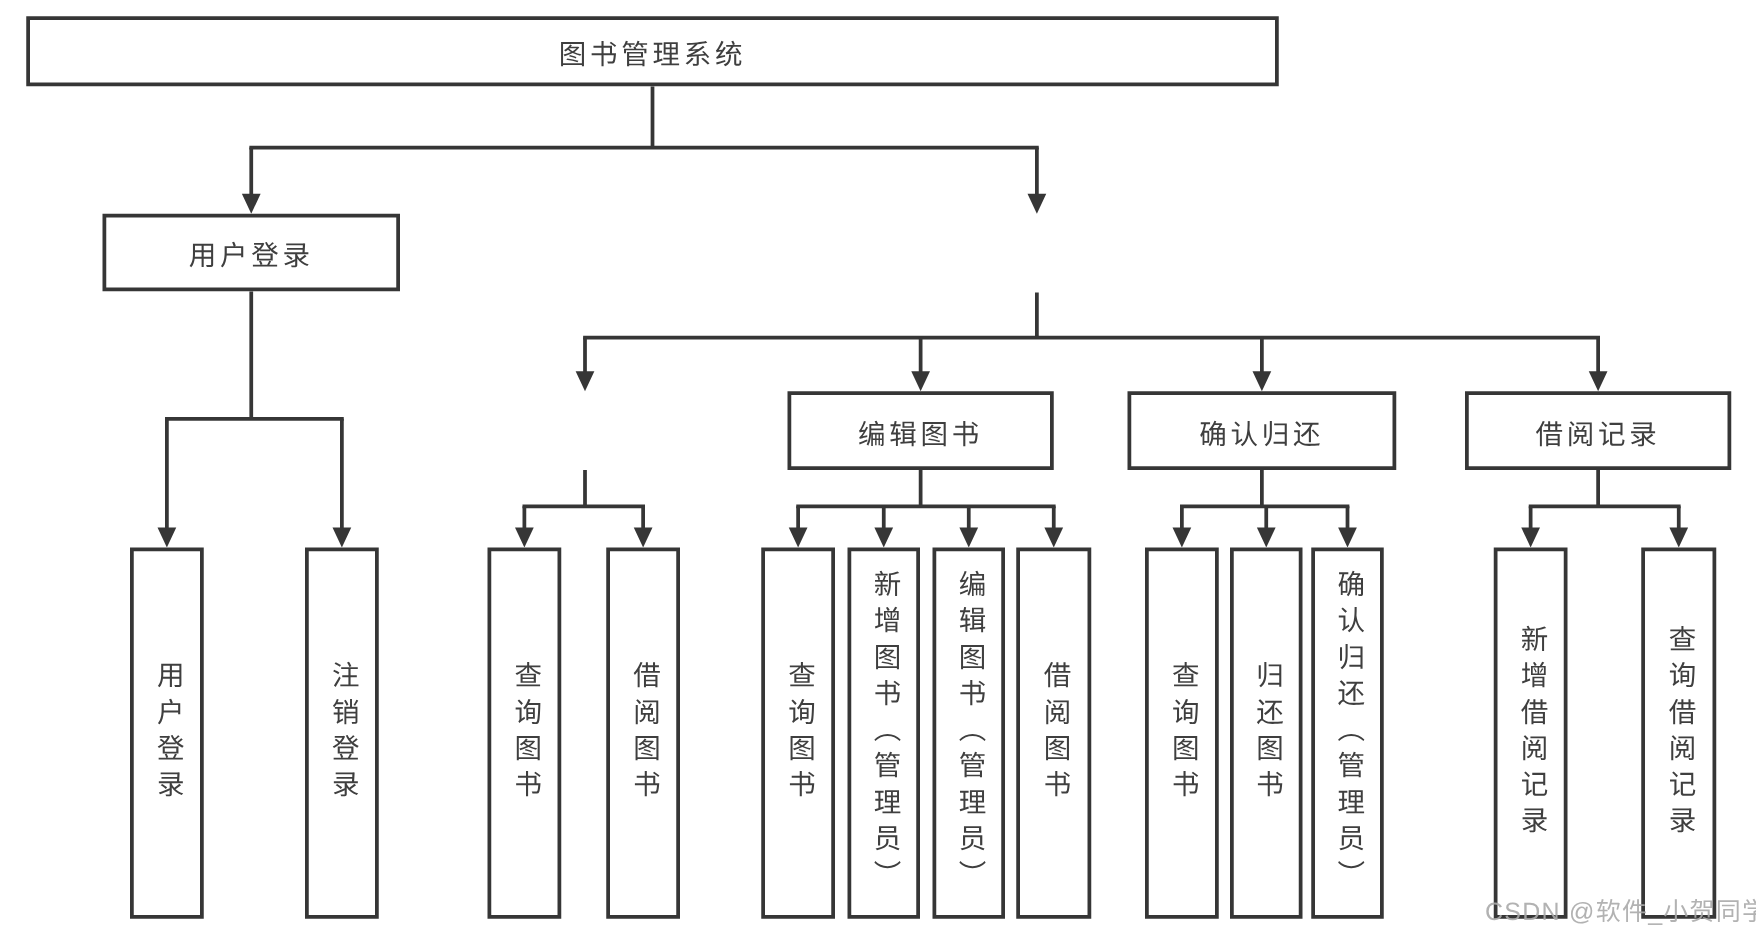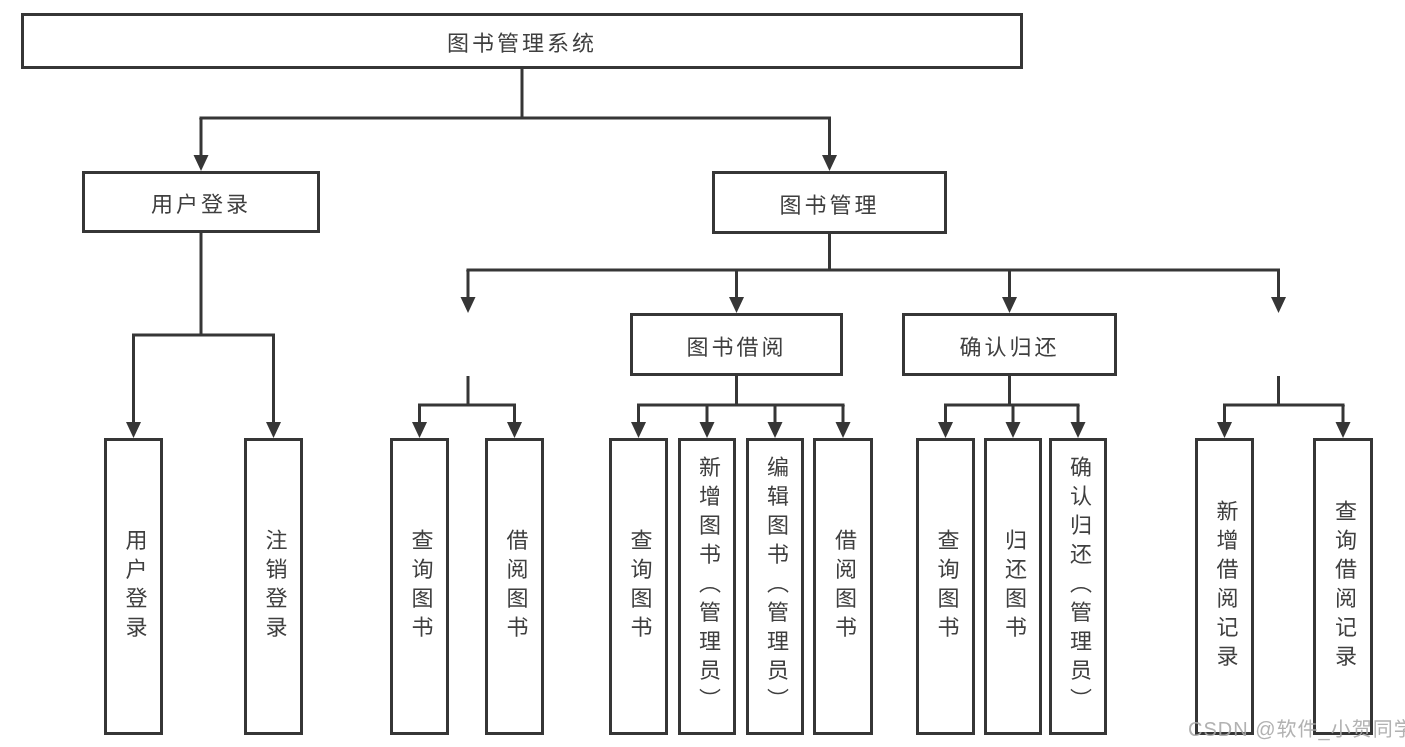--- a/index.html
+++ b/index.html
@@ -84,29 +84,29 @@
       <polygon points="1335.5,422 1350.5,422 1343,438" fill="#363636"></polygon>
     </svg>
 
   <div class="node h-node" style="left:21px;top:13px;width:1002px;height:56px">
     <span class="lbl">图书管理系统</span>
   </div>
 
   <div class="node h-node" style="left:82px;top:171px;width:238px;height:62px">
     <span class="lbl">用户登录</span>
   </div>
-  <div class="node h-node" style="left:712px;top:171px;width:235px;height:63px">
-    <span class="lbl">图书管理</span>
-  </div>
 
   <div class="node h-node" style="left:630px;top:313px;width:213px;height:63px">
-    <span class="lbl">图书借阅</span>
+    <span class="lbl">编辑图书</span>
   </div>
   <div class="node h-node" style="left:902px;top:313px;width:215px;height:63px">
     <span class="lbl">确认归还</span>
+  </div>
+  <div class="node h-node" style="left:1172px;top:313px;width:213px;height:63px">
+    <span class="lbl">借阅记录</span>
   </div>
 
   <div class="node v-node" style="left:104px;top:438px;width:59px;height:297px">
     <span class="lbl">用户登录</span>
   </div>
   <div class="node v-node" style="left:244px;top:438px;width:59px;height:297px">
     <span class="lbl">注销登录</span>
   </div>
 
   <div class="node v-node" style="left:390px;top:438px;width:59px;height:297px">

